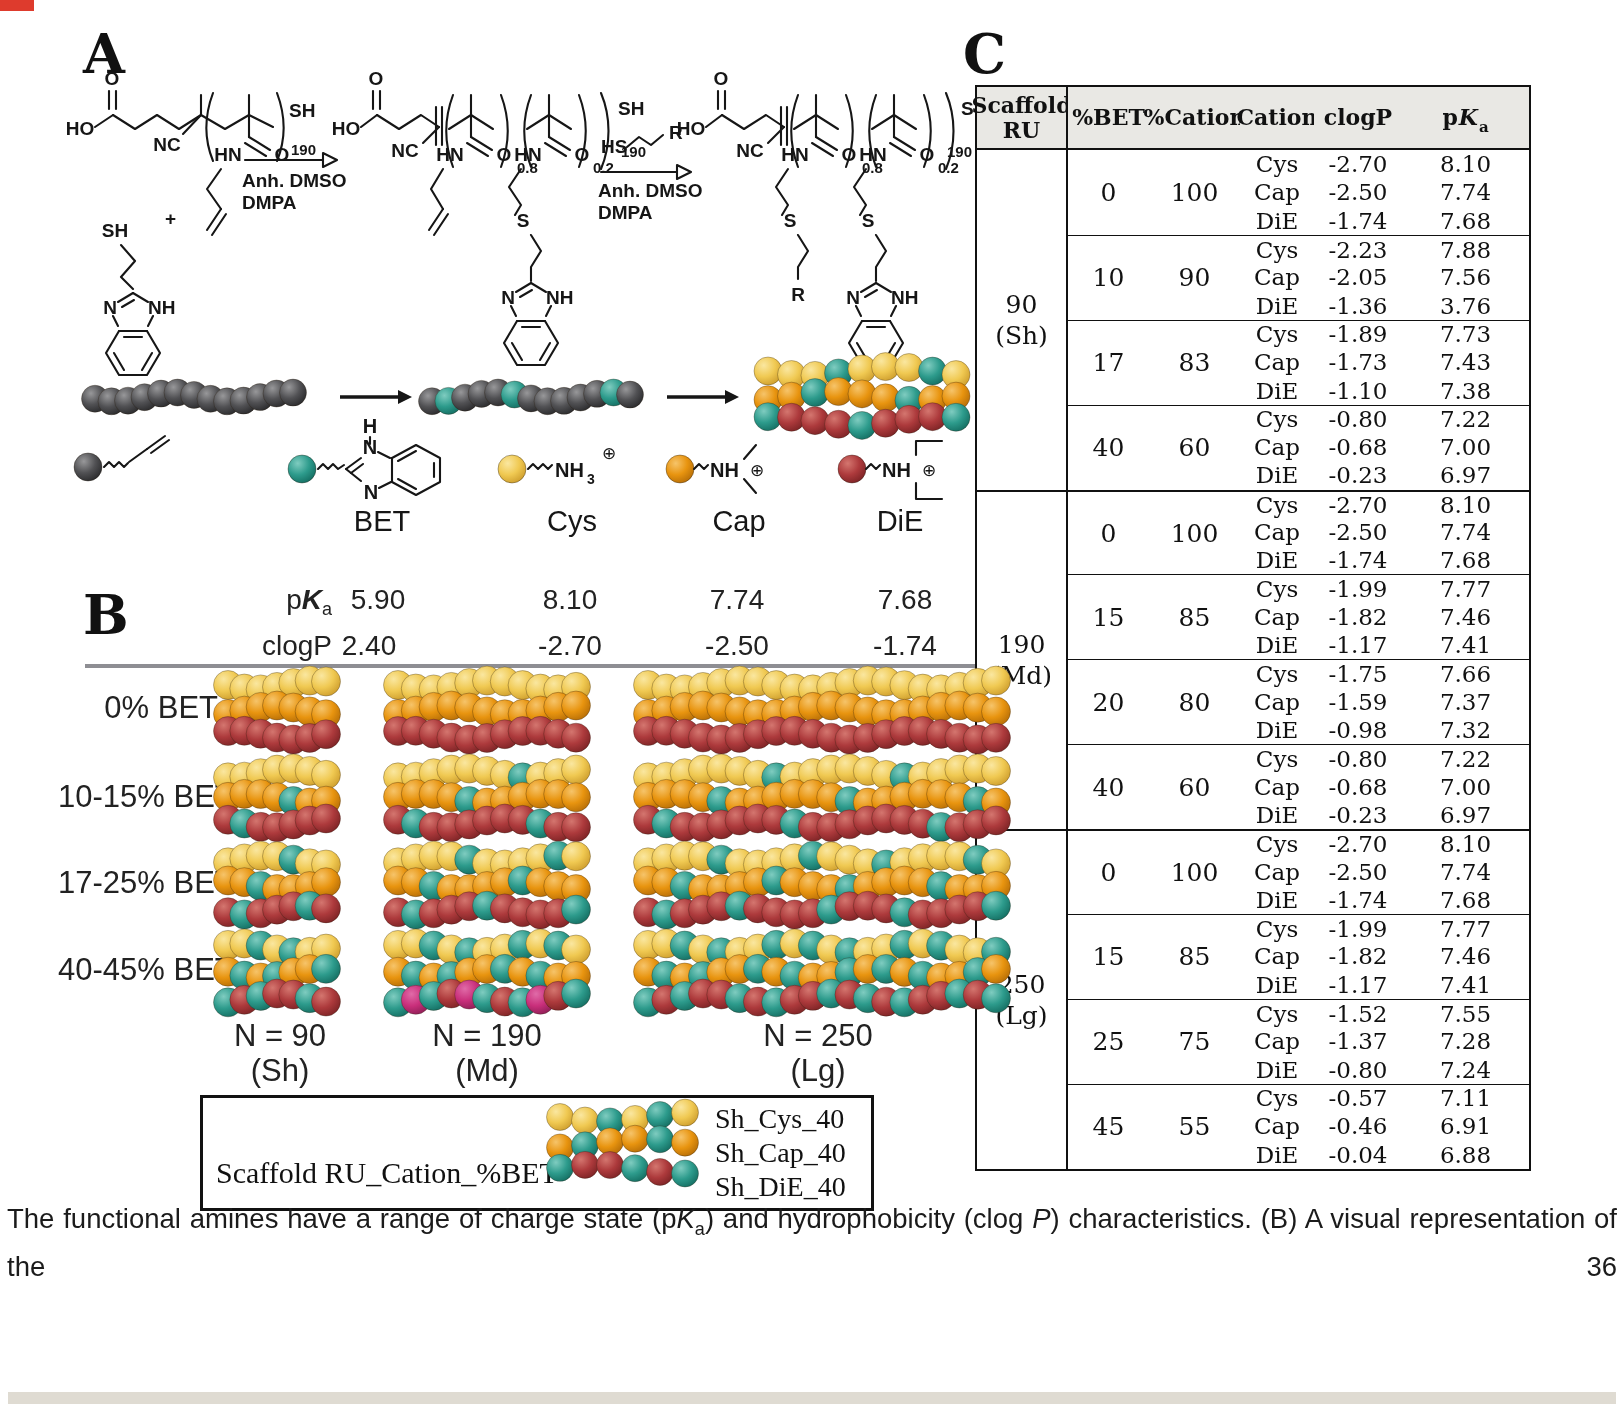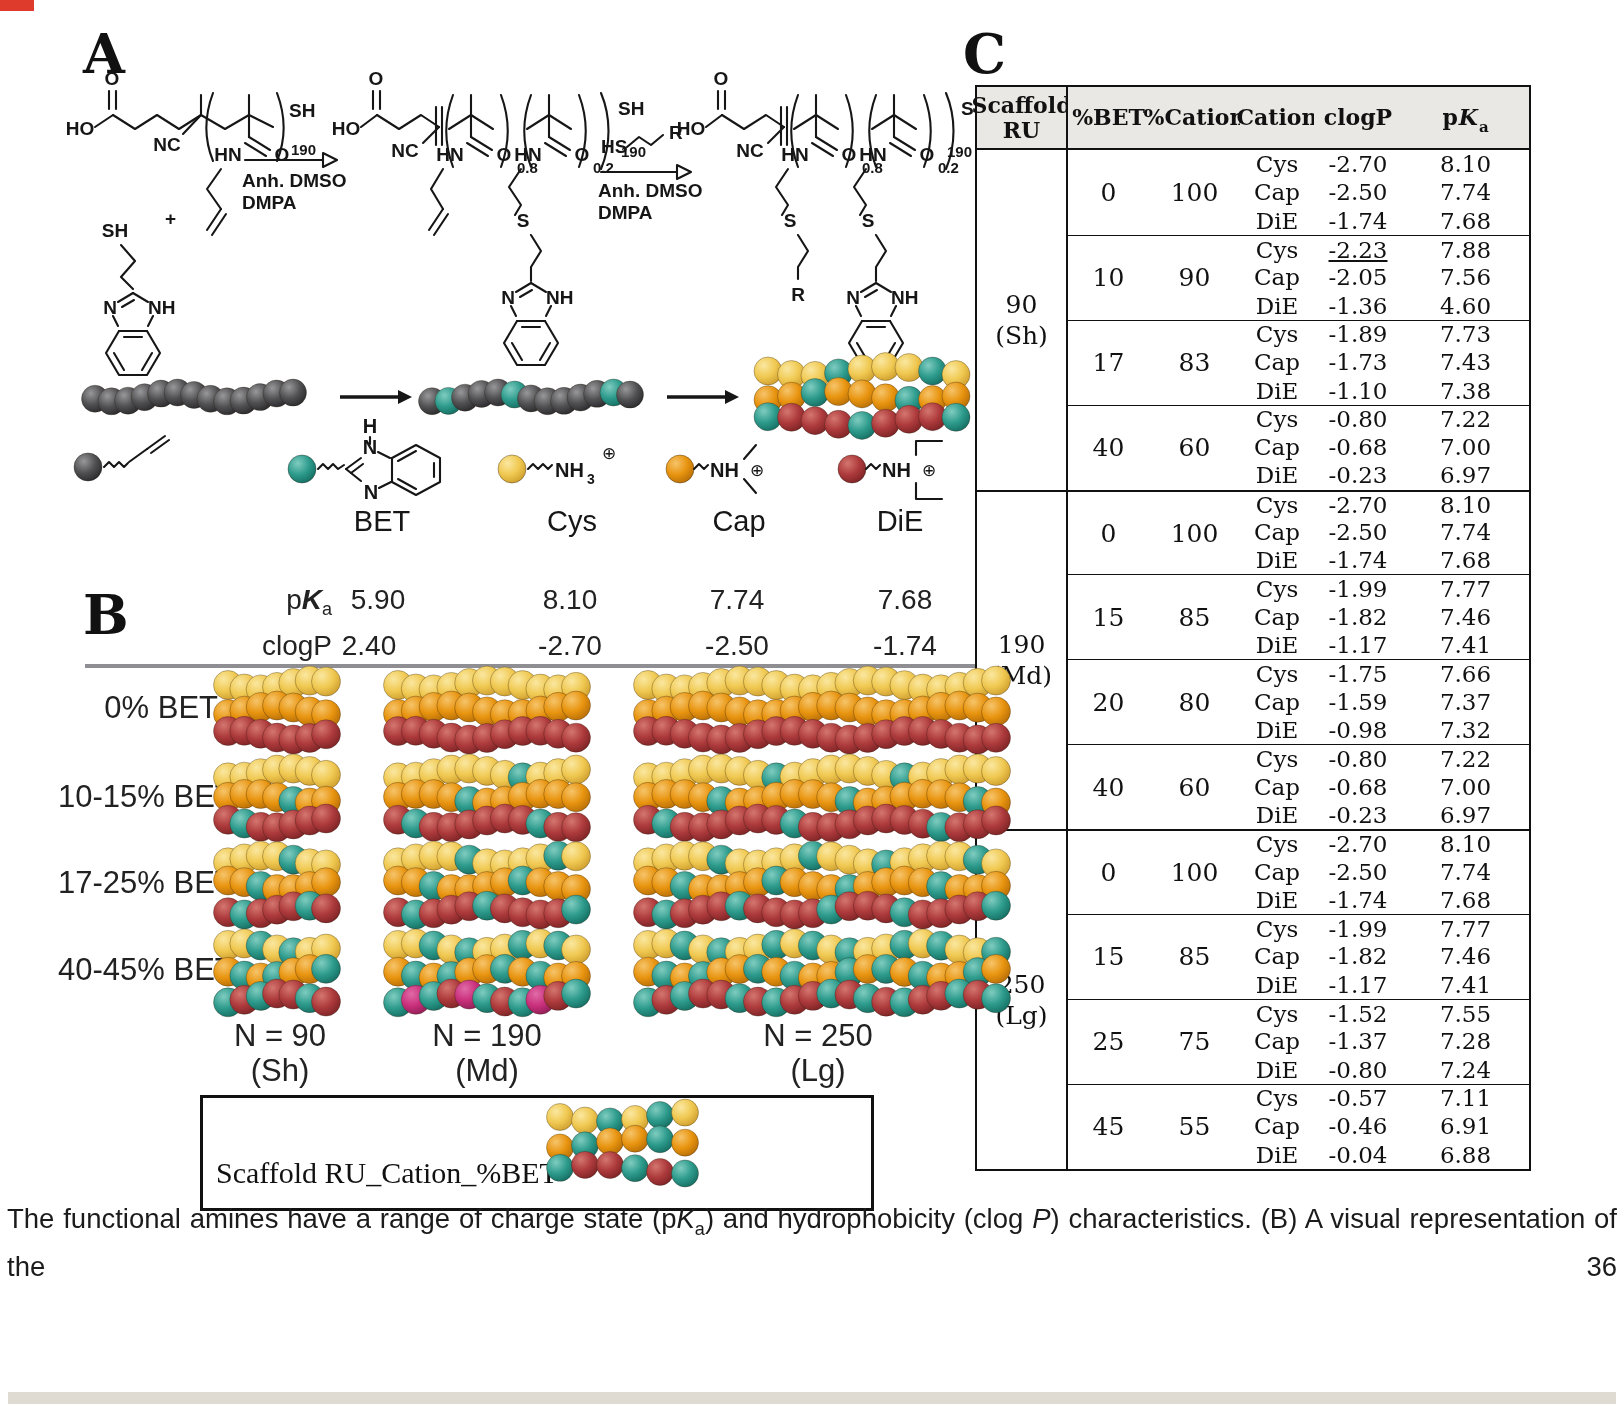--- a/index.html
+++ b/index.html
@@ -332,20 +332,25 @@
 
   <div class="nlab" style="left:280px;top:1018px">N = 90</div>
   <div class="nlab" style="left:280px;top:1053px">(Sh)</div>
   <div class="nlab" style="left:487px;top:1018px">N = 190</div>
   <div class="nlab" style="left:487px;top:1053px">(Md)</div>
   <div class="nlab" style="left:818px;top:1018px">N = 250</div>
   <div class="nlab" style="left:818px;top:1053px">(Lg)</div>
 
   <div id="nbox">
     <div class="nformula">Scaffold RU_Cation_%BET</div>
+    <div class="nnames">
+      <div>Sh_Cys_40</div>
+      <div>Sh_Cap_40</div>
+      <div>Sh_DiE_40</div>
+    </div>
   </div>
 
   <div id="ctable">
       <div class="tc hdr" style="grid-area: 1 / 1; border-right: 2.5px solid rgb(17, 17, 17); border-bottom: 2.5px solid rgb(17, 17, 17); flex-direction: column;">
         <div>Scaffold</div>
         <div>RU</div>
       </div>
       <div class="tc hdr" style="grid-area: 1 / 2; border-bottom: 2.5px solid rgb(17, 17, 17);">%BET</div>
       <div class="tc hdr" style="grid-area: 1 / 3; border-bottom: 2.5px solid rgb(17, 17, 17);">%Cation</div>
       <div class="tc hdr" style="grid-area: 1 / 4; border-bottom: 2.5px solid rgb(17, 17, 17);">Cation</div>
@@ -366,28 +371,28 @@
       <div class="tc " style="grid-area: 2 / 6;">8.10</div>
       <div class="tc " style="grid-area: 3 / 4;">Cap</div>
       <div class="tc " style="grid-area: 3 / 5;">-2.50</div>
       <div class="tc " style="grid-area: 3 / 6;">7.74</div>
       <div class="tc " style="grid-area: 4 / 4;">DiE</div>
       <div class="tc " style="grid-area: 4 / 5;">-1.74</div>
       <div class="tc " style="grid-area: 4 / 6;">7.68</div>
       <div class="tc num" style="grid-area: 5 / 2 / span 3; border-top: 1.7px solid rgb(17, 17, 17);">10</div>
       <div class="tc num" style="grid-area: 5 / 3 / span 3; border-top: 1.7px solid rgb(17, 17, 17);">90</div>
       <div class="tc " style="grid-area: 5 / 4; border-top: 1.7px solid rgb(17, 17, 17);">Cys</div>
-      <div class="tc " style="grid-area: 5 / 5; border-top: 1.7px solid rgb(17, 17, 17); text-decoration: underline;">-2.23</div>
+      <div class="tc " style="grid-area: 5 / 5; border-top: 1.7px solid rgb(17, 17, 17);">-2.23</div>
       <div class="tc " style="grid-area: 5 / 6; border-top: 1.7px solid rgb(17, 17, 17);">7.88</div>
       <div class="tc " style="grid-area: 6 / 4;">Cap</div>
       <div class="tc " style="grid-area: 6 / 5;">-2.05</div>
       <div class="tc " style="grid-area: 6 / 6;">7.56</div>
       <div class="tc " style="grid-area: 7 / 4;">DiE</div>
       <div class="tc " style="grid-area: 7 / 5;">-1.36</div>
-      <div class="tc " style="grid-area: 7 / 6;">4.60</div>
+      <div class="tc " style="grid-area: 7 / 6;">3.76</div>
       <div class="tc num" style="grid-area: 8 / 2 / span 3; border-top: 1.7px solid rgb(17, 17, 17);">17</div>
       <div class="tc num" style="grid-area: 8 / 3 / span 3; border-top: 1.7px solid rgb(17, 17, 17);">83</div>
       <div class="tc " style="grid-area: 8 / 4; border-top: 1.7px solid rgb(17, 17, 17);">Cys</div>
       <div class="tc " style="grid-area: 8 / 5; border-top: 1.7px solid rgb(17, 17, 17);">-1.89</div>
       <div class="tc " style="grid-area: 8 / 6; border-top: 1.7px solid rgb(17, 17, 17);">7.73</div>
       <div class="tc " style="grid-area: 9 / 4;">Cap</div>
       <div class="tc " style="grid-area: 9 / 5;">-1.73</div>
       <div class="tc " style="grid-area: 9 / 6;">7.43</div>
       <div class="tc " style="grid-area: 10 / 4;">DiE</div>
       <div class="tc " style="grid-area: 10 / 5;">-1.10</div>

